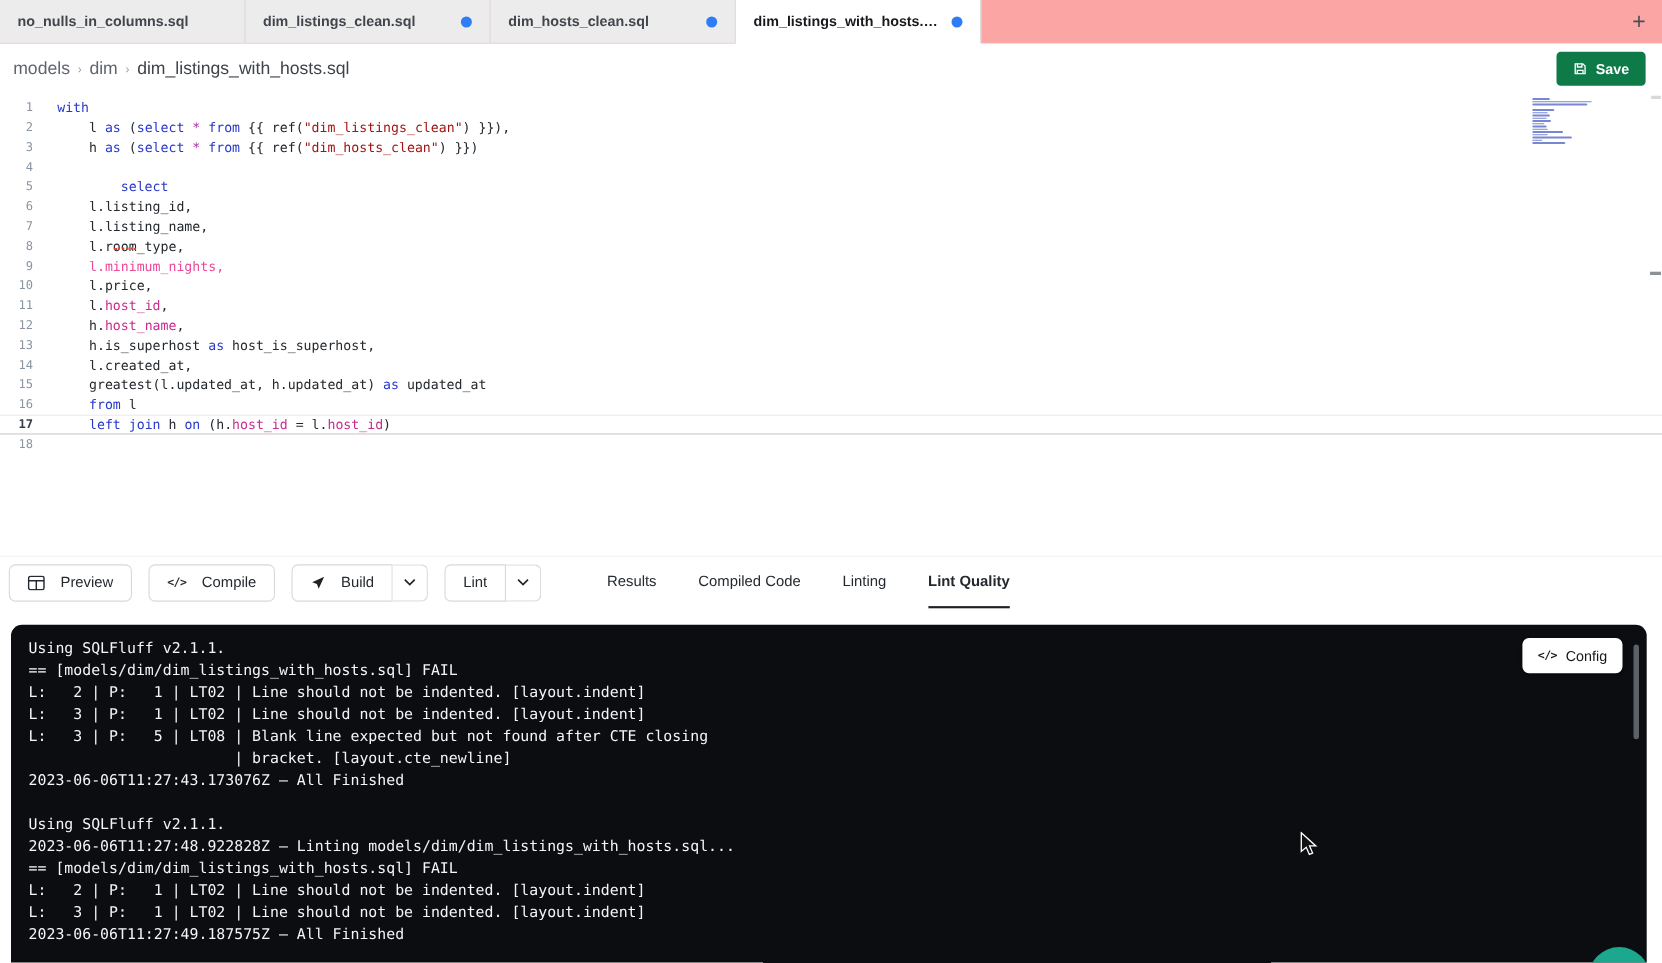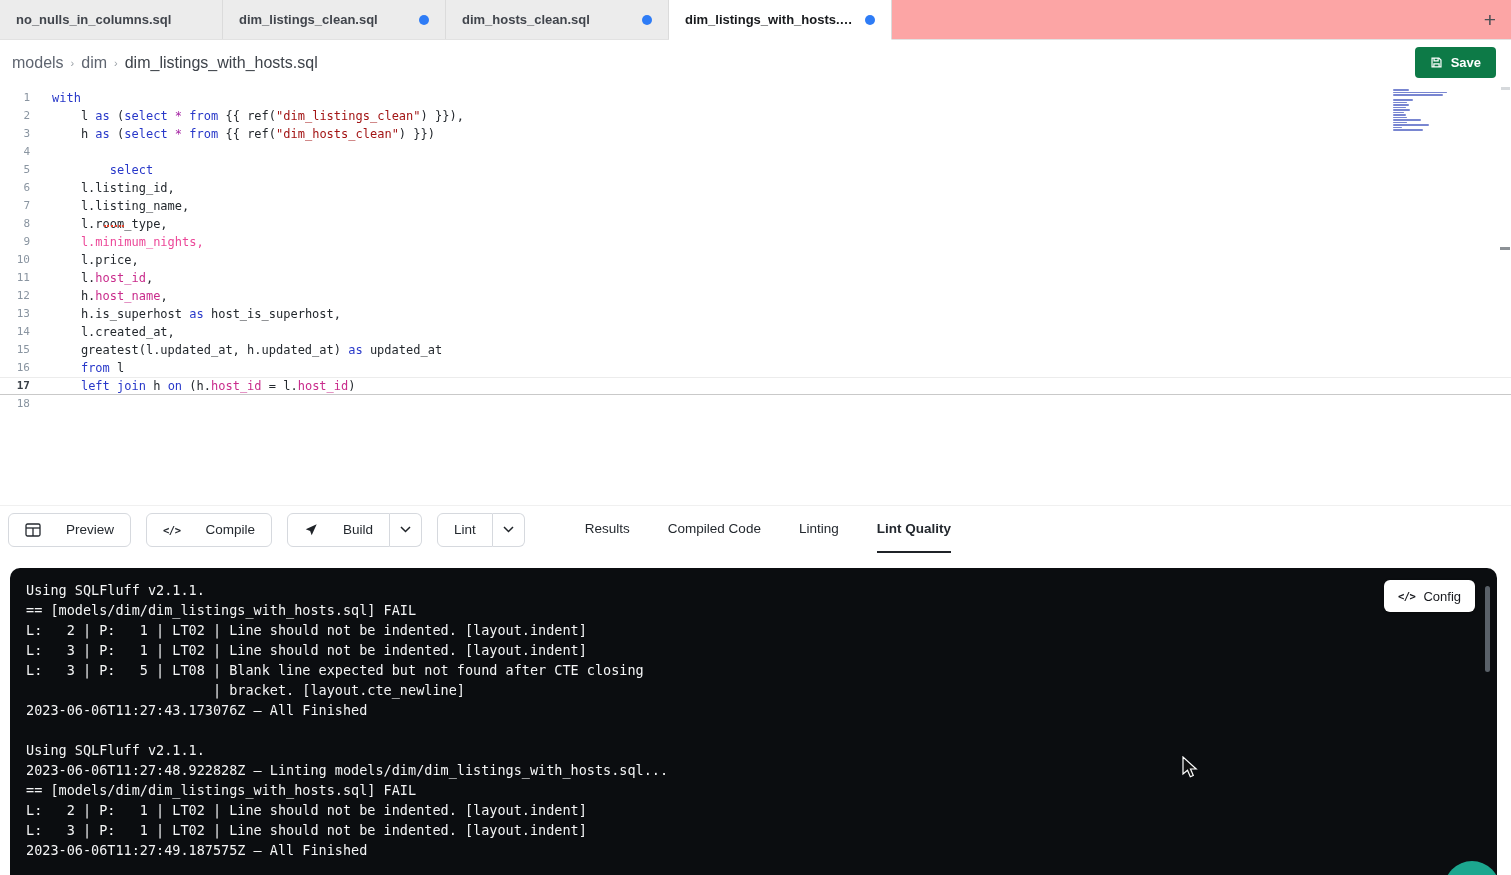--- a/index.html
+++ b/index.html
@@ -36,21 +36,21 @@
               border-bottom:2px dotted #E0442E; }
   .minimap { position:absolute; top:4px; right:46px; width:72px; display:flex; flex-direction:column; gap:1px; }
   .minimap i { display:block; height:1.5px; background:#5868C6; opacity:.8; border-radius:1px; }
   .ovr-dash1 { position:absolute; right:1px; top:2px; width:9px; height:3px; background:#D6D9DC; }
   .ovr-dash2 { position:absolute; right:1px; top:162px; width:10px; height:3px; background:#8C9196; }
 
   
   .toolbar { height:48px; display:flex; align-items:stretch; padding:0 8px; border-top:1px solid #F0F0F0; background:#fff; }
   .tbwrap { display:flex; align-items:center; }
   .btn { height:34px; border:1px solid #D6D9DE; border-radius:6px; background:#fff; display:flex; align-items:center;
-         gap:25px; padding:0 16px; font-size:13.5px; color:#24292F; margin-right:15px; cursor:pointer;
+         gap:14px; padding:0 16px; font-size:13.5px; color:#24292F; margin-right:15px; cursor:pointer;
          font-family:"Liberation Sans",sans-serif; }
   .splitgroup { display:flex; margin-right:15px; }
   .splitgroup .btn.main { margin:0; border-radius:6px 0 0 6px; }
   .splitgroup .btn.chev { margin:0; border-radius:0 6px 6px 0; border-left:none; padding:0 10px; }
   .codeicon { font-family:"DejaVu Sans Mono",monospace; font-size:10.5px; font-weight:bold; letter-spacing:-0.5px; }
   .rtabs { display:flex; margin-left:45px; align-items:stretch; }
   .rtab { display:flex; align-items:center; font-size:13.5px; color:#24292F; margin-right:38px;
           border-bottom:2px solid transparent; cursor:pointer; }
   .rtab.active { border-bottom-color:#1F2328; font-weight:600; }
 

